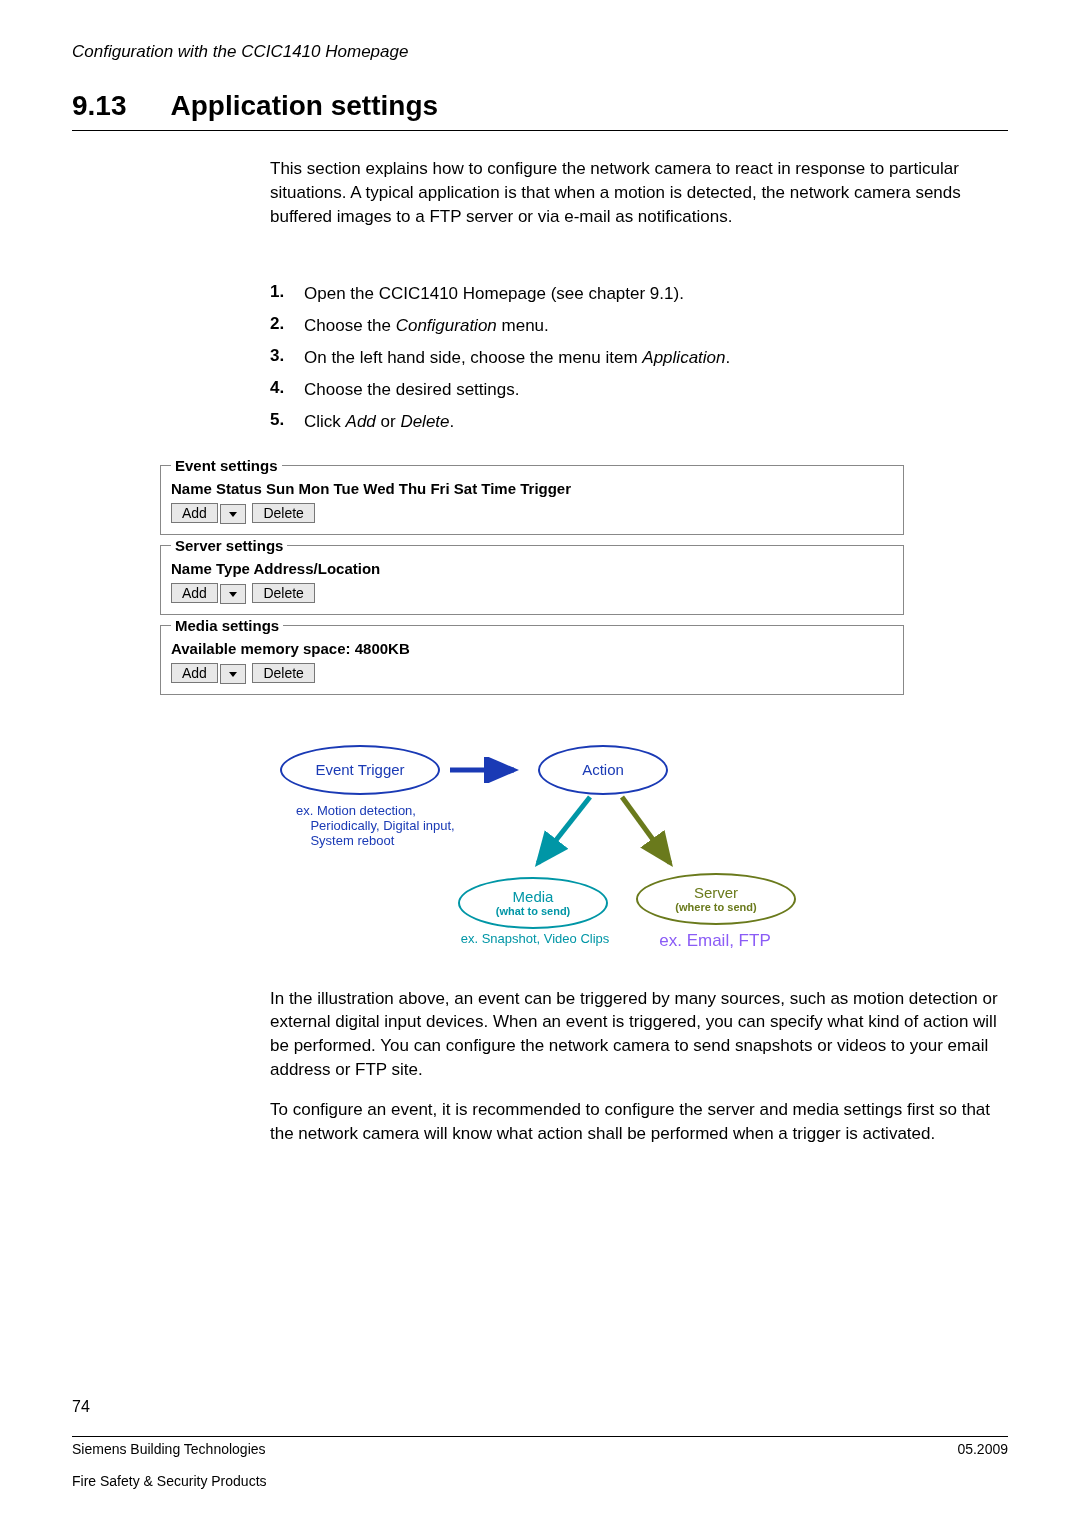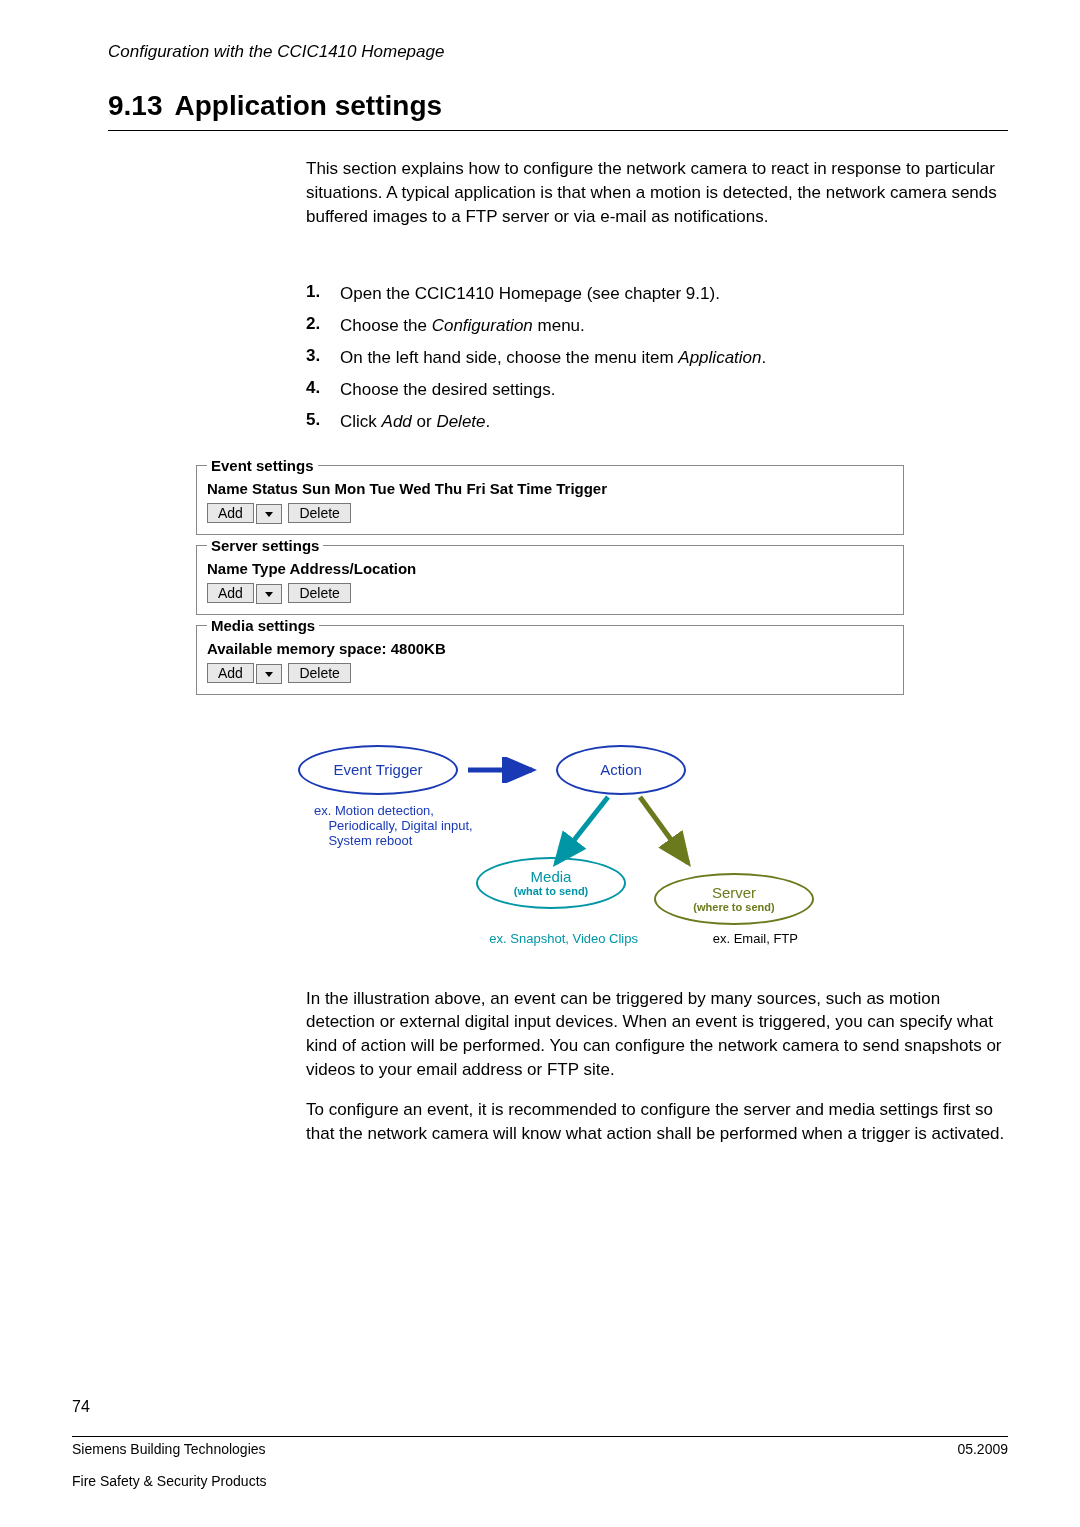--- a/index.html
+++ b/index.html
@@ -6,33 +6,33 @@
     body {
       font-family: Arial, Helvetica, sans-serif;
       background: #fff;
       width: 1080px;
       height: 1527px;
       position: relative;
       color: #000;
       font-size: 17px;
     }
     .page {
-      padding: 42px 72px 0 108px;
+      padding: 42px 72px 0 72px;
     }
     .header-title {
       font-style: italic;
       font-size: 17px;
       margin-bottom: 28px;
     }
     .section-heading {
       font-size: 28px;
       font-weight: bold;
       margin-bottom: 8px;
     }
-    .section-num { margin-right: 12px; }
+    .section-num { margin-right: 44px; }
     .hr-line {
       border: none;
       border-top: 1px solid #000;
       margin-bottom: 26px;
     }
     .content-indent {
       margin-left: 198px;
       margin-right: 0;
     }
     .intro-para {
@@ -106,22 +106,22 @@
       align-items: center;
       justify-content: center;
       font-size: 15px;
       text-align: center;
       line-height: 1.15;
     }
     .ellipse-blue { border-color: #1a3ab5; color: #1a3ab5; }
     .ellipse-cyan { border-color: #0096a6; color: #0096a6; }
     .ellipse-olive { border-color: #6a7a1c; color: #6a7a1c; }
     .label-blue { color: #1a3ab5; font-size: 13px; position: absolute; text-align: left; }
-    .label-cyan { color: #0096a6; font-size: 13px; position: absolute; text-align: right; }
-    .label-olive { color: #000000; font-size: 13px; position: absolute; text-align: right; }
+    .label-cyan { color: #0096a6; font-size: 13px; position: absolute; text-align: center; }
+    .label-olive { color: #8b5cf6; font-size: 17px; position: absolute; text-align: center; }
     .small-sub { font-size: 11px; font-weight: bold; }
 
     .post-diagram-para {
       line-height: 1.4;
       margin-bottom: 16px;
     }
 
     .footer {
       position: absolute;
       left: 72px; right: 72px;
@@ -234,21 +234,21 @@
               <path d="M0,0 L0,6 L7,3 Z" fill="#0096a6"></path>
             </marker>
           <marker id="ah3" markerWidth="8" markerHeight="8" refX="6" refY="3" orient="auto">
               <path d="M0,0 L0,6 L7,3 Z" fill="#6a7a1c"></path>
             </marker>
         </defs>
         <line x1="80" y1="2" x2="28" y2="68" stroke="#0096a6" stroke-width="5" marker-end="url(#ah2)"></line>
         <line x1="112" y1="2" x2="160" y2="68" stroke="#6a7a1c" stroke-width="5" marker-end="url(#ah3)"></line>
       </svg>
 
-      <div class="ellipse ellipse-cyan" style="left:178px; top:112px; width:150px; height:52px;">
+      <div class="ellipse ellipse-cyan" style="left:178px; top:132px; width:150px; height:52px;">
         <span>Media</span>
         <span class="small-sub">(what to send)</span>
       </div>
       <div class="label-cyan" style="left:170px; top:186px; width:170px;">ex. Snapshot, Video Clips</div>
 
       <div class="ellipse ellipse-olive" style="left:356px; top:128px; width:160px; height:52px;">
         <span>Server</span>
         <span class="small-sub">(where to send)</span>
       </div>
       <div class="label-olive" style="left:370px; top:186px; width:130px;">ex. Email, FTP</div>

